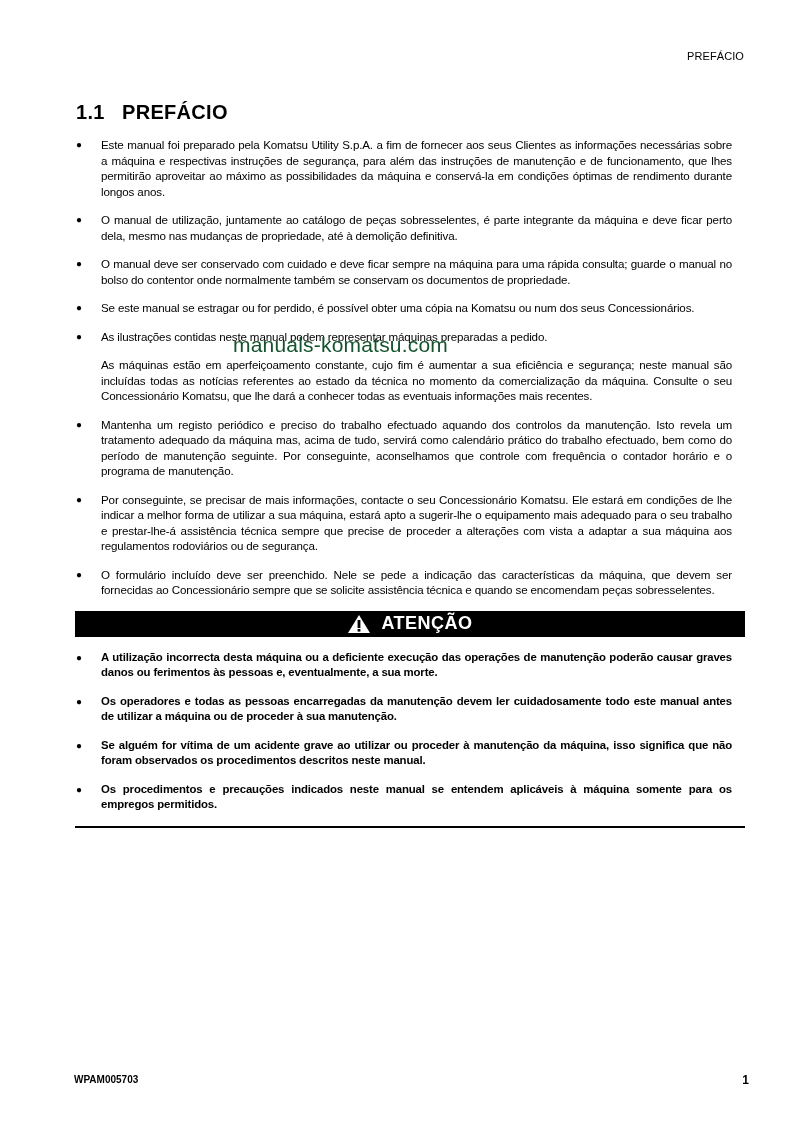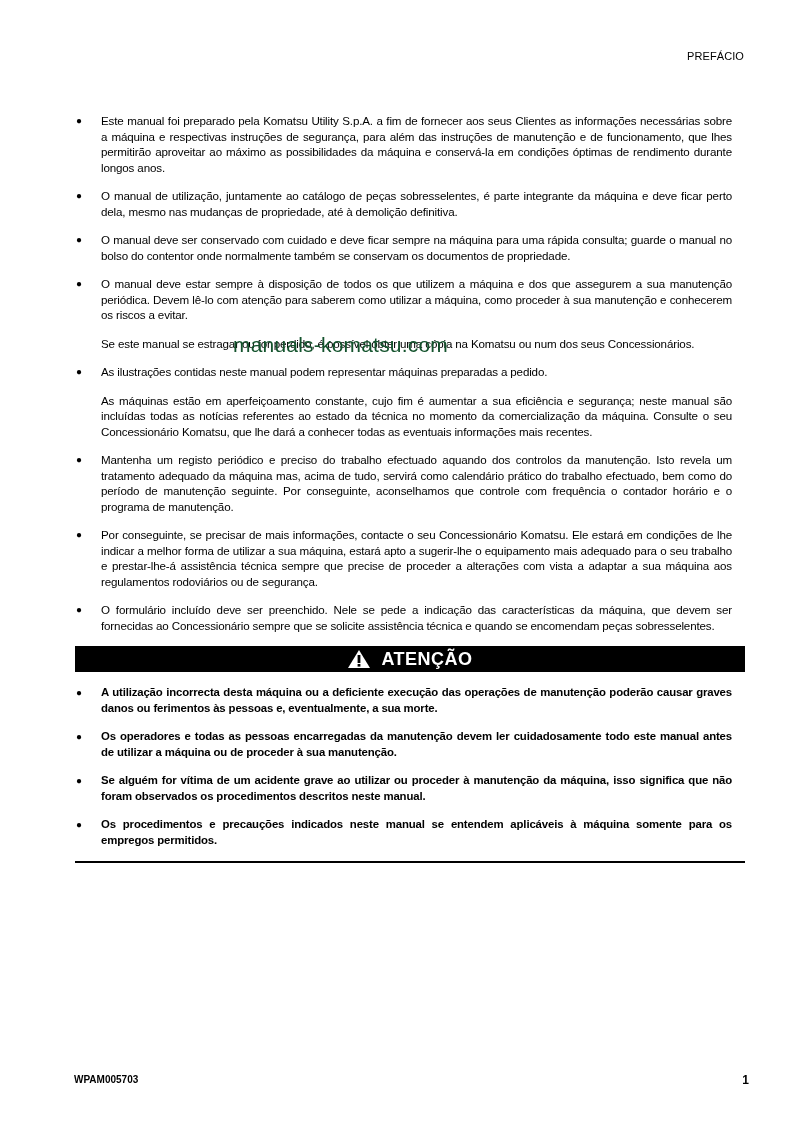--- a/index.html
+++ b/index.html
@@ -23,37 +23,39 @@
   .watermark { position: absolute; left: 233px; top: 333px; font-size: 21px; color: #14532d; letter-spacing: 0.2px; }
   .footer-code { position: absolute; left: 74px; top: 1074px; font-size: 10px; font-weight: bold; }
   .footer-page { position: absolute; right: 44px; top: 1073px; font-size: 12px; font-weight: bold; }
 </style>
 </head>
 <body>
 
 <div class="running-head">PREFÁCIO</div>
 
 <div class="page">
+  <h1>
+    <span class="num">1.1</span><span>PREFÁCIO</span>
+  </h1>
 
   <ul class="list">
     <li class="item">
         <span class="bullet">●</span>
         <p>Este manual foi preparado pela Komatsu Utility S.p.A. a fim de fornecer aos seus Clientes as informações necessárias sobre a máquina e respectivas instruções de segurança, para além das instruções de manutenção e de funcionamento, que lhes permitirão aproveitar ao máximo as possibilidades da máquina e conservá-la em condições óptimas de rendimento durante longos anos.</p>
       </li>
     <li class="item">
         <span class="bullet">●</span>
         <p>O manual de utilização, juntamente ao catálogo de peças sobresselentes, é parte integrante da máquina e deve ficar perto dela, mesmo nas mudanças de propriedade, até à demolição definitiva.</p>
       </li>
     <li class="item">
         <span class="bullet">●</span>
         <p>O manual deve ser conservado com cuidado e deve ficar sempre na máquina para uma rápida consulta; guarde o manual no bolso do contentor onde normalmente também se conservam os documentos de propriedade.</p>
       </li>
     <li class="item">
         <span class="bullet">●</span>
-        <p>O manual deve estar sempre à disposição de todos os que utilizem a máquina e dos que assegurem a sua manutenção periódica. Devem lê-lo com atenção para saberem como utilizar a máquina, como proceder à sua manutenção e conhecerem os riscos a evitar.</p>
         <p>Se este manual se estragar ou for perdido, é possível obter uma cópia na Komatsu ou num dos seus Concessionários.</p>
       </li>
     <li class="item">
         <span class="bullet">●</span>
         <p>As ilustrações contidas neste manual podem representar máquinas preparadas a pedido.</p>
         <p>As máquinas estão em aperfeiçoamento constante, cujo fim é aumentar a sua eficiência e segurança; neste manual são incluídas todas as notícias referentes ao estado da técnica no momento da comercialização da máquina. Consulte o seu Concessionário Komatsu, que lhe dará a conhecer todas as eventuais informações mais recentes.</p>
       </li>
     <li class="item">
         <span class="bullet">●</span>
         <p>Mantenha um registo periódico e preciso do trabalho efectuado aquando dos controlos da manutenção. Isto revela um tratamento adequado da máquina mas, acima de tudo, servirá como calendário prático do trabalho efectuado, bem como do período de manutenção seguinte. Por conseguinte, aconselhamos que controle com frequência o contador horário e o programa de manutenção.</p>

